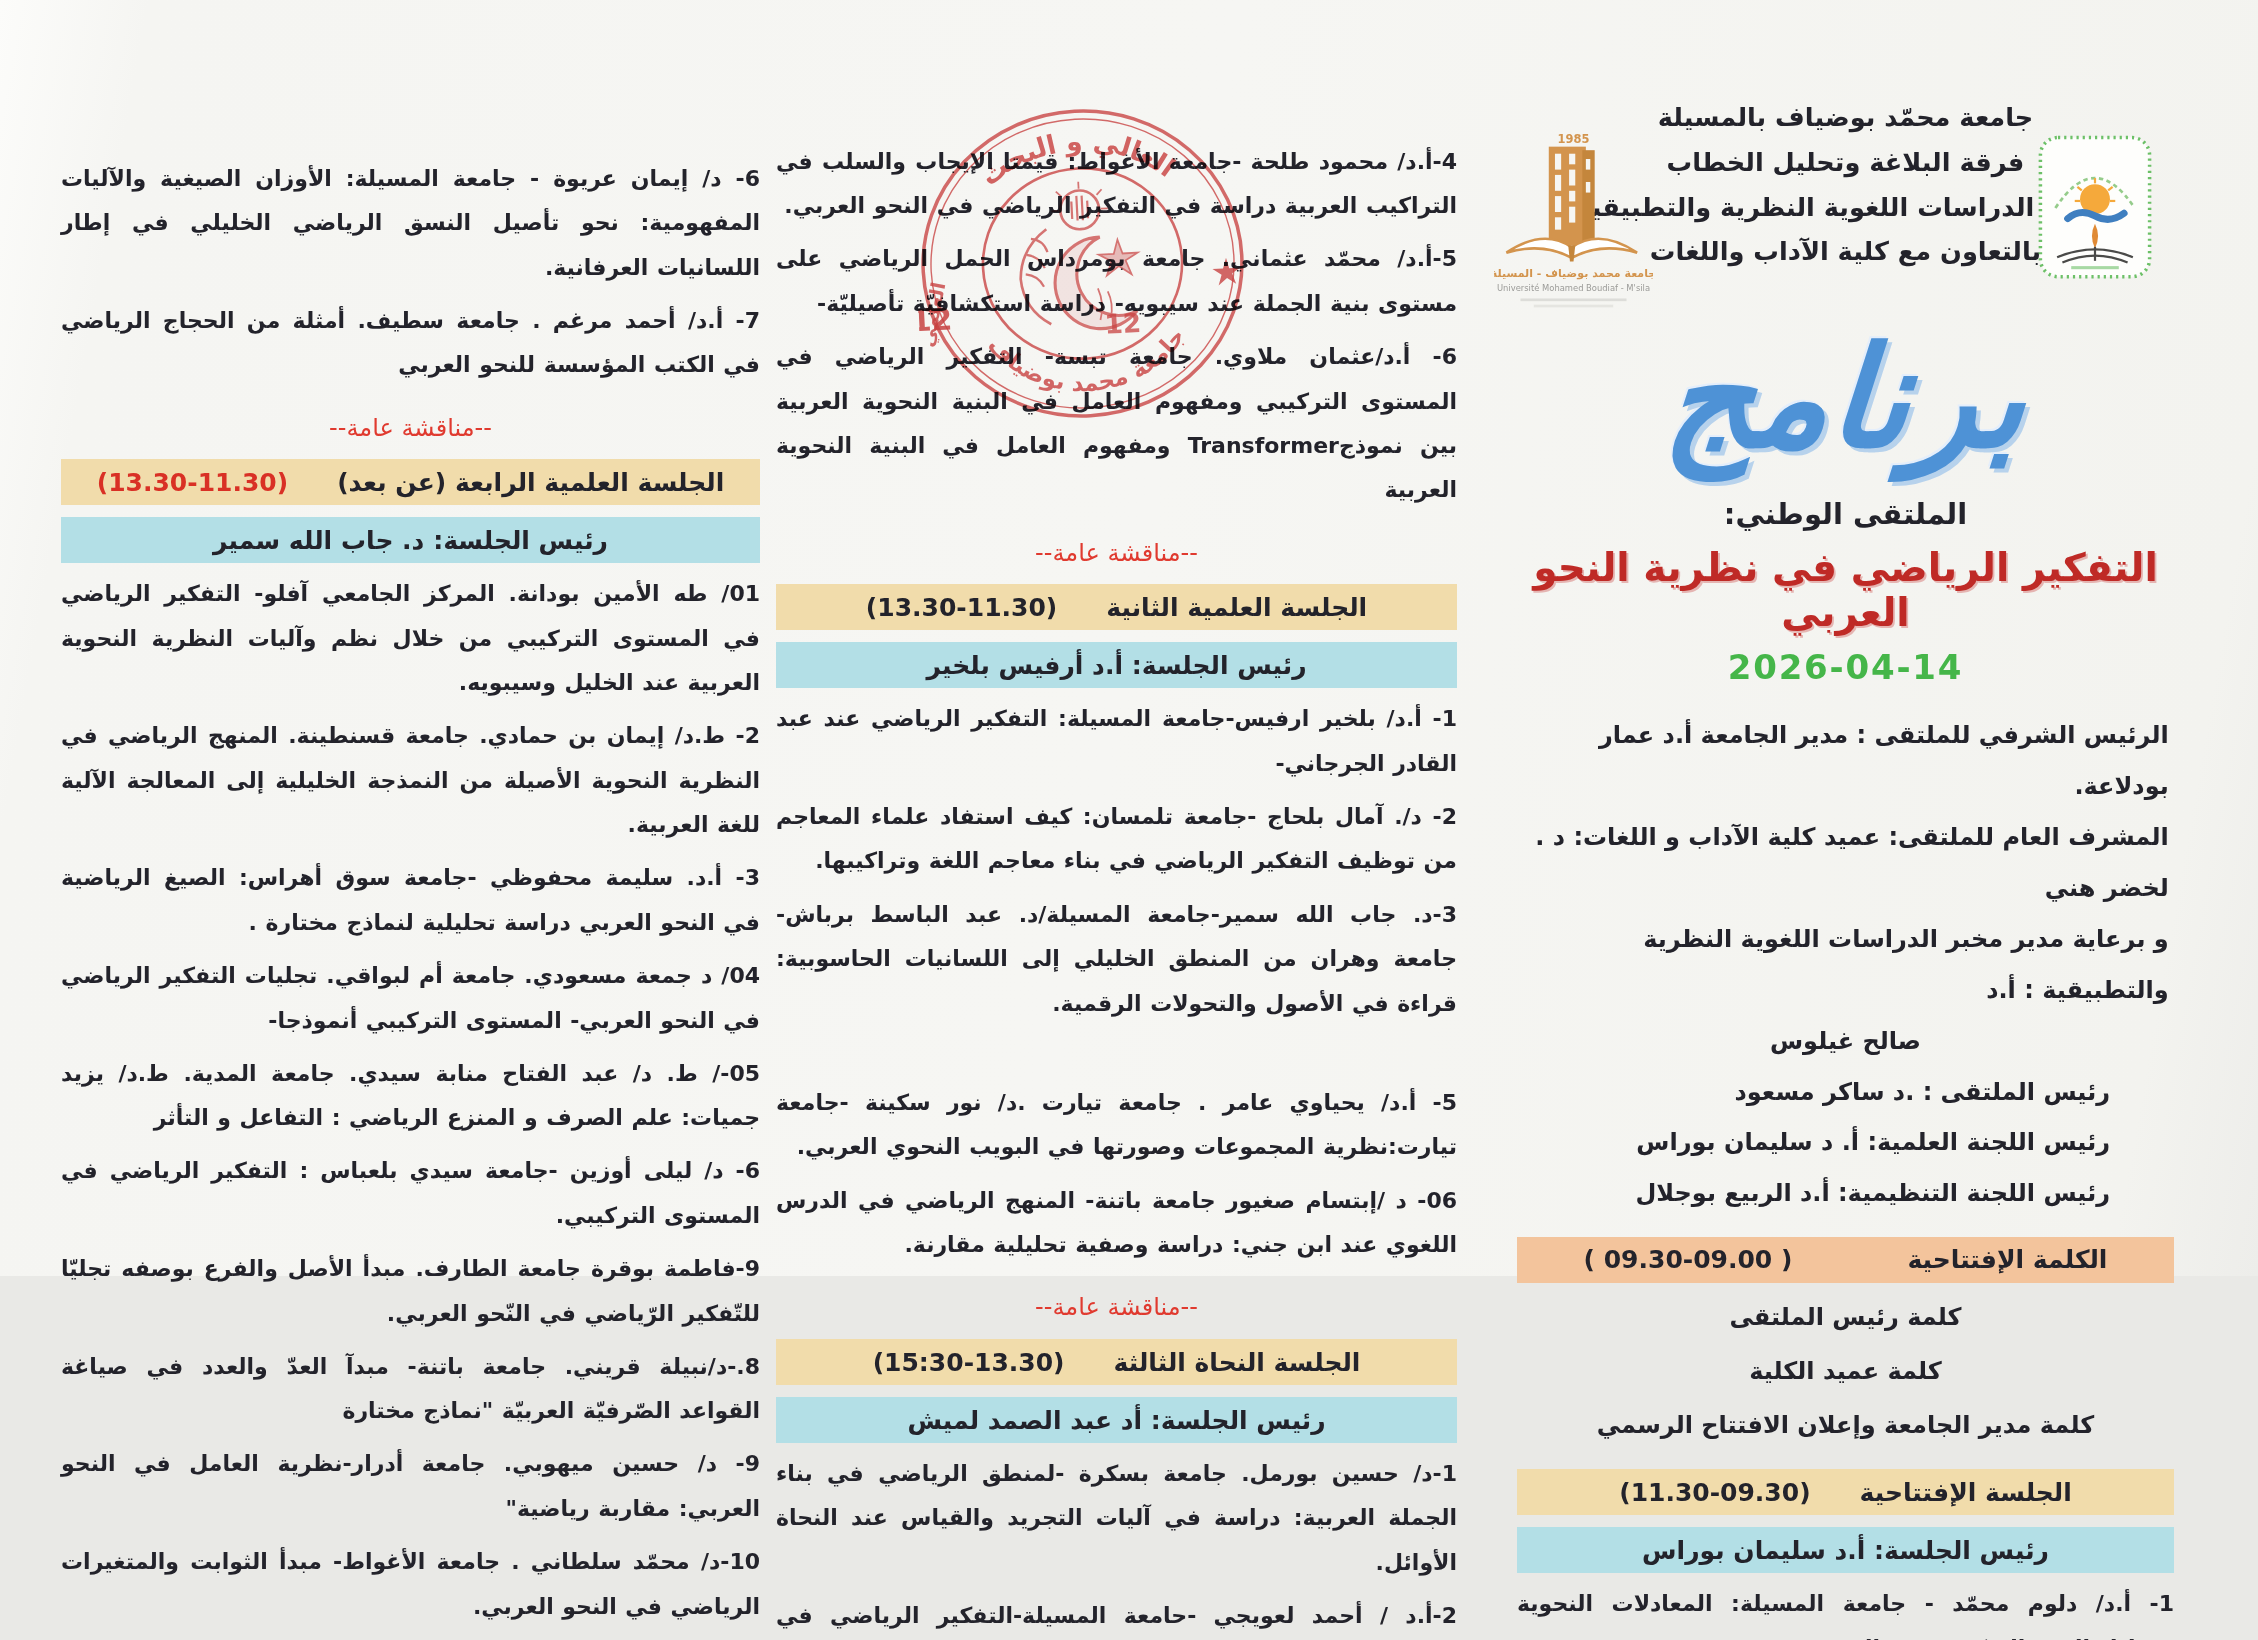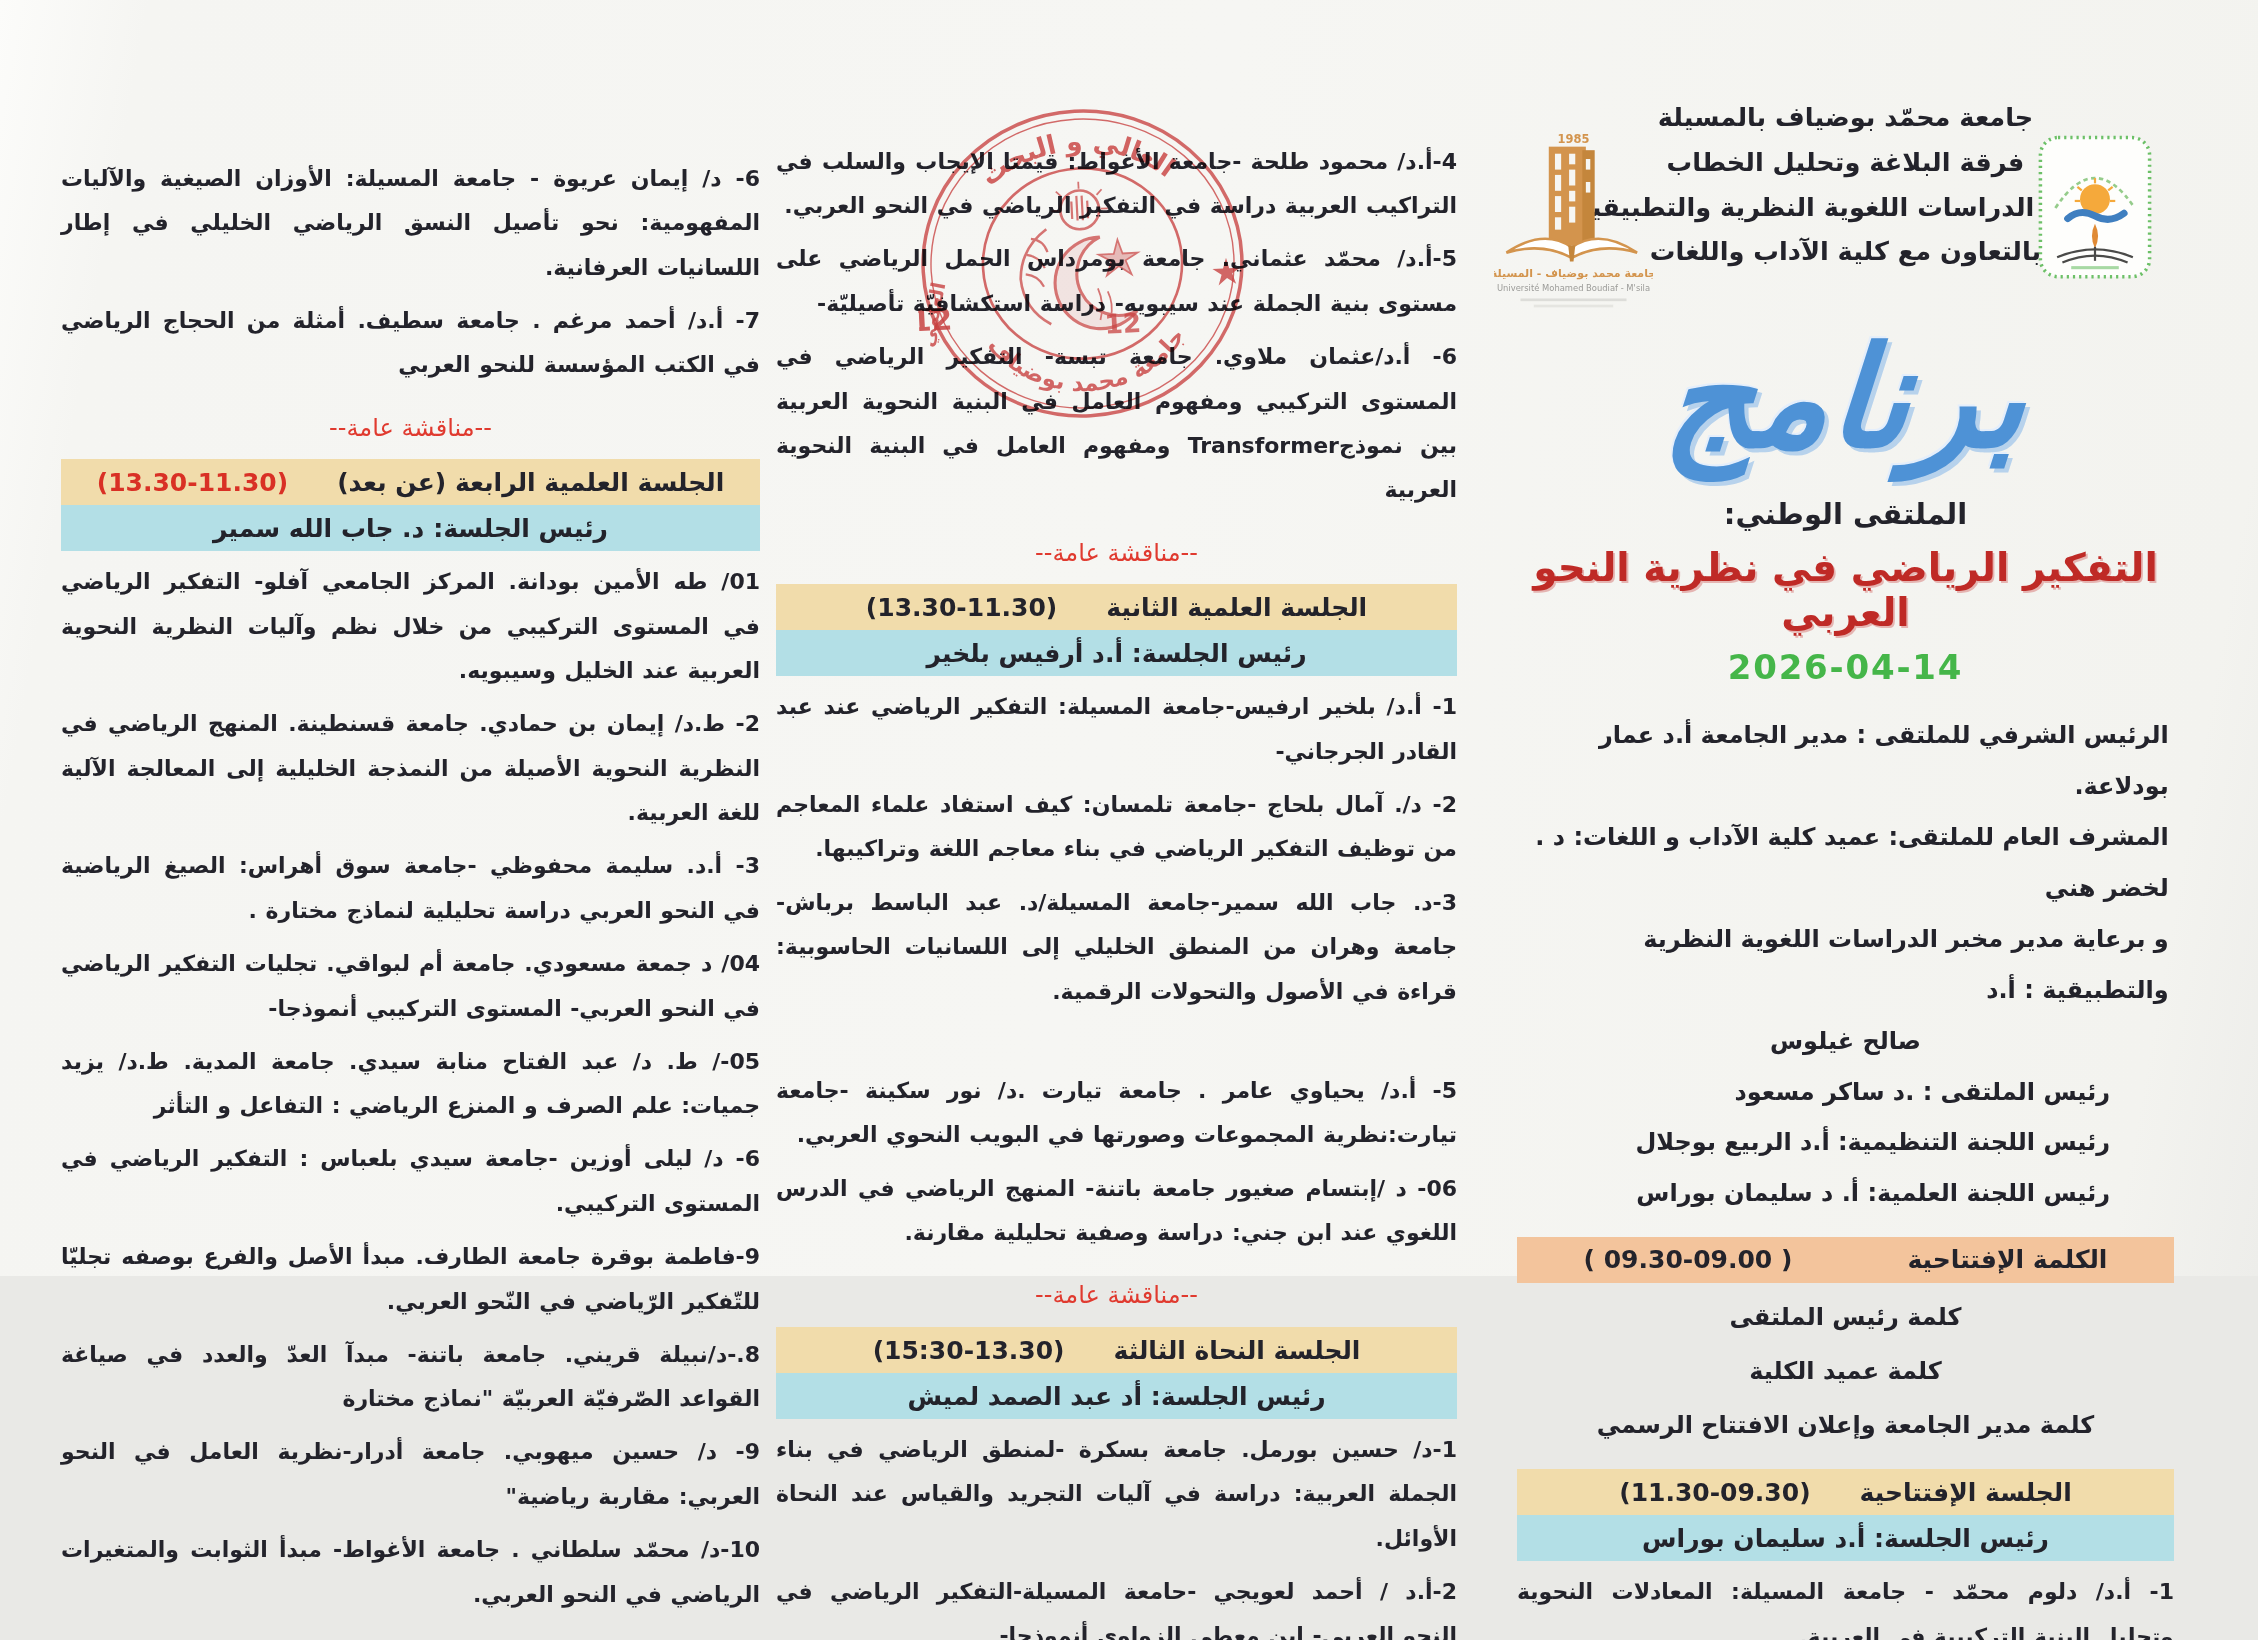--- a/index.html
+++ b/index.html
@@ -40,21 +40,21 @@
   .officials .o-center { text-align:center; }
   .officials .o-indent { text-align:right; padding-right:64px; }
 
   .banner {
     display:flex; align-items:center; justify-content:center; gap:97px;
     font-weight:bold; font-size:25px; padding:8px 17.6px; margin-top:17.6px;
     min-height:46px;
   }
   .banner.opening { background:#f3c49c; gap:115px; }
   .banner.session { background:#f1dcab; gap:49px; }
-  .banner.chair   { background:#b3dfe6; margin-top:0; }
+  .banner.chair   { background:#b3dfe6; margin-top:12px; }
   .red-time { color:#d93025; }
 
   .ceremony-items { margin-top:7px; font-weight:bold; font-size:24px; line-height:2.25; text-align:center; }
 
   .item {
     font-weight:bold; font-size:22px; line-height:2.02;
     text-align:justify; text-justify:inter-word; margin-top:8.8px;
     word-spacing:0.9px;
   }
   .item.gap-before { margin-top:55px; }
@@ -90,22 +90,22 @@
     <div class="meeting-kind">الملتقى الوطني:</div>
     <div class="conf-title">التفكير الرياضي في نظرية النحو العربي</div>
     <div class="conf-date">2026-04-14</div>
 
     <div class="officials">
       <div class="o-line">الرئيس الشرفي للملتقى : مدير الجامعة أ.د عمار بودلاعة.</div>
       <div class="o-line">المشرف العام للملتقى: عميد كلية الآداب و اللغات: د . لخضر هني</div>
       <div class="o-line">و برعاية مدير مخبر الدراسات اللغوية النظرية والتطبيقية : أ.د</div>
       <div class="o-center">صالح غيلوس</div>
       <div class="o-indent">رئيس الملتقى :   .د ساكر مسعود</div>
+      <div class="o-indent">رئيس اللجنة العلمية:  أ. د سليمان بوراس</div>
       <div class="o-indent">رئيس اللجنة التنظيمية:  أ.د الربيع بوجلال</div>
-      <div class="o-indent">رئيس اللجنة العلمية:  أ. د سليمان بوراس</div>
     </div>
 
     <div class="banner opening">
       <span>الكلمة الإفتتاحية</span>
       <span>( 09.30-09.00 )</span>
     </div>
 
     <div class="ceremony-items">
       <div>كلمة رئيس الملتقى</div>
       <div>كلمة عميد الكلية</div>

